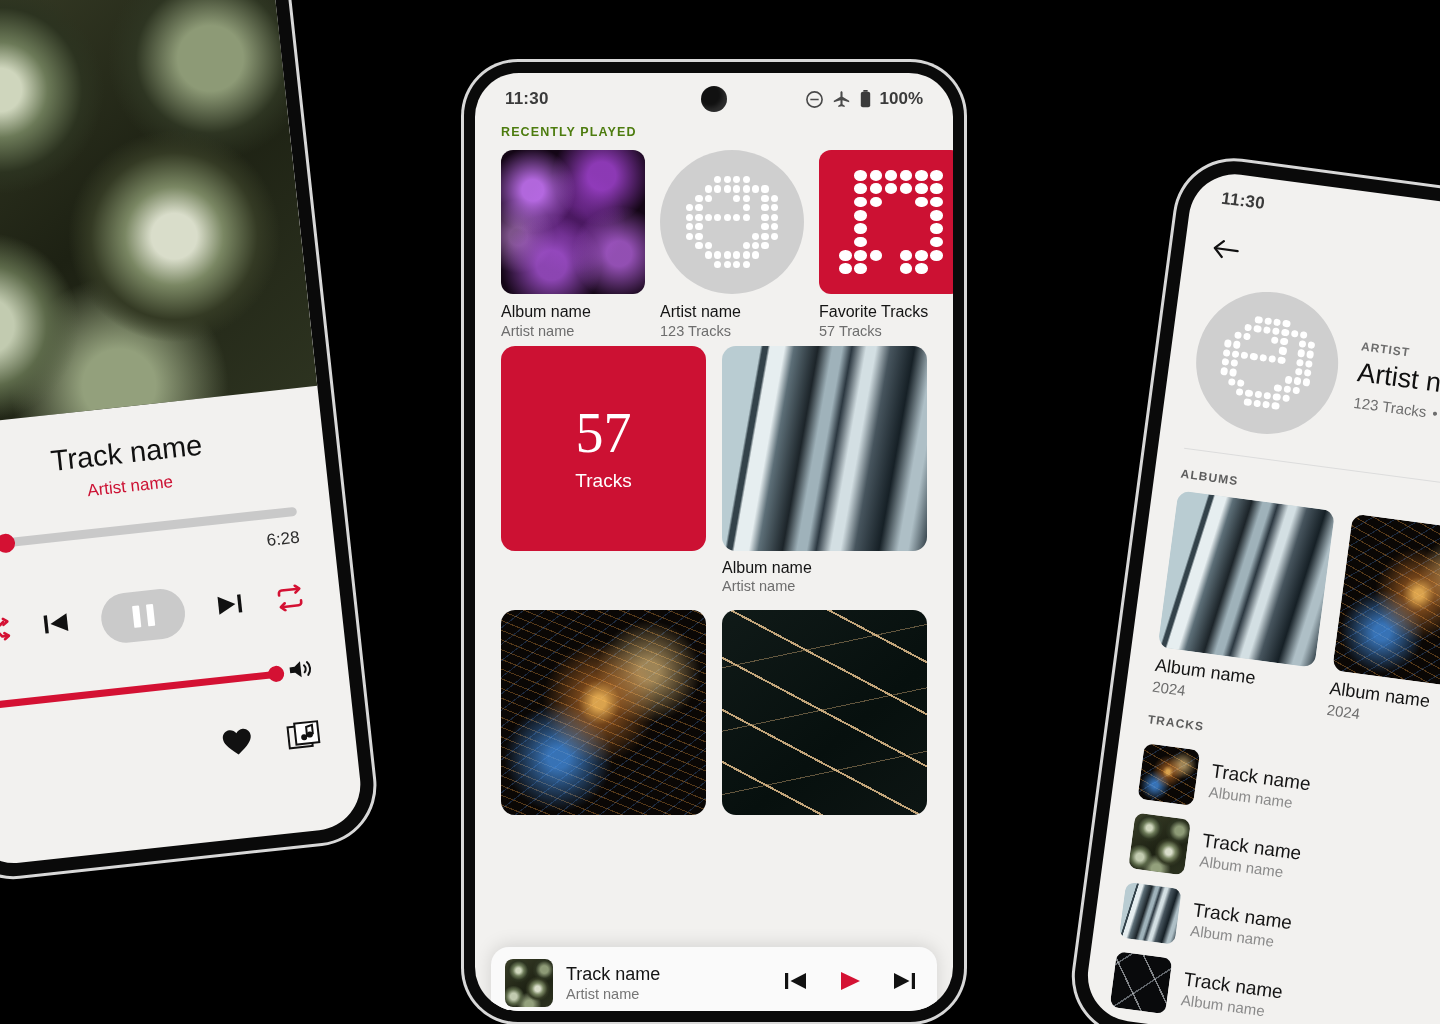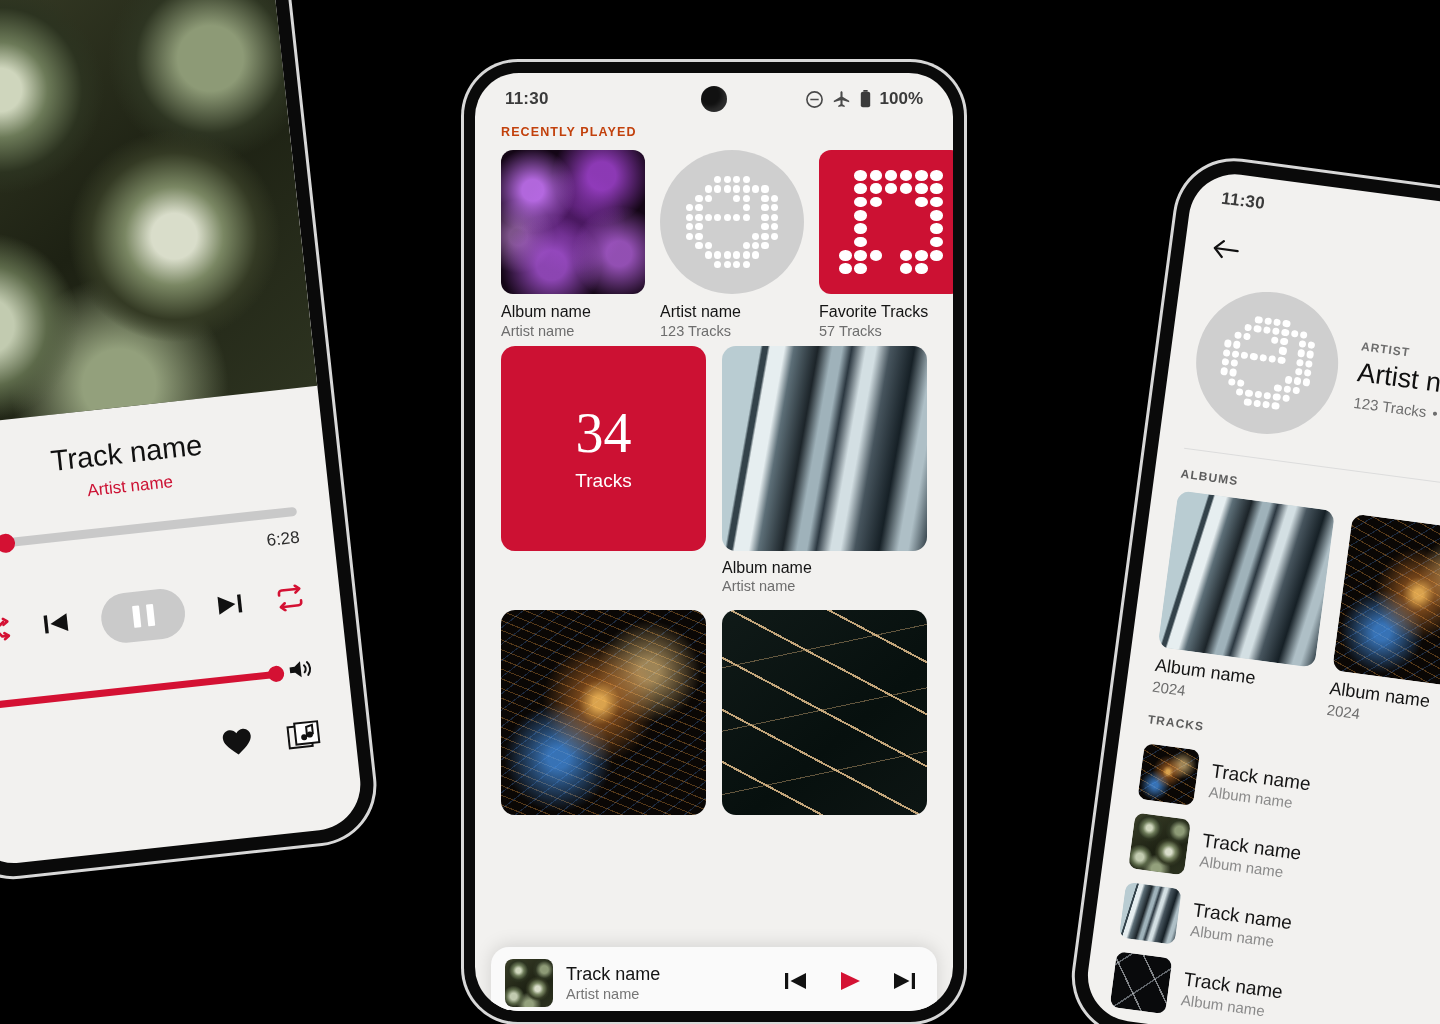--- a/index.html
+++ b/index.html
@@ -21,21 +21,21 @@
   .st-right svg { display:block; }
   .st-batt { font-size:17px; font-weight:600; color:#3b3b3b; }
   .punchhole { position:absolute; left:50%; top:50%; transform:translate(-50%,-50%);
                width:26px; height:26px; border-radius:50%; background:#111;
                box-shadow:inset -4px -4px 5px rgba(255,255,255,.12); }
 
   
   .page { padding:0 26px; }
   .page-title { font-family:"Liberation Serif", serif; font-size:43px; font-weight:400;
                 color:#111; letter-spacing:.3px; margin:28px 0 26px; }
-  .sec-label { font-size:12.5px; font-weight:700; letter-spacing:1.1px; color:#c2410c;
+  .sec-label { font-size:12.5px; font-weight:700; letter-spacing:1.1px; color:#4d7c0f;
                margin-bottom:11px; }
 
   .rp-row { display:flex; gap:15px; }
   .rp-item { width:144px; flex:0 0 auto; }
   .rp-art { width:144px; height:144px; border-radius:12px; overflow:hidden; }
   .rp-art.circle { border-radius:50%; }
   .rp-t { font-size:16px; color:#141414; margin-top:9px; white-space:nowrap; }
   .rp-s { font-size:14.5px; color:#6d6d6d; margin-top:2px; white-space:nowrap; }
 
   .fav-grid { display:grid; grid-template-columns:1fr 1fr; gap:16px; margin-top:7px; }
@@ -621,21 +621,21 @@
                 </div>
             </div>
             <div class="rp-t">Favorite Tracks</div>
             <div class="rp-s">57 Tracks</div>
           </div>
         </div>
 
         <div class="fav-grid">
           <div>
             <div class="tile tile-sq count-tile">
-              <div class="count-num">34</div>
+              <div class="count-num">57</div>
               <div class="count-lab">Tracks</div>
             </div>
           </div>
           <div>
             <div class="tile tile-sq art-fins"></div>
             <div class="tile-t">Album name</div>
             <div class="tile-s">Artist name</div>
           </div>
           <div>
             <div class="tile tile-sq art-threads"></div>

